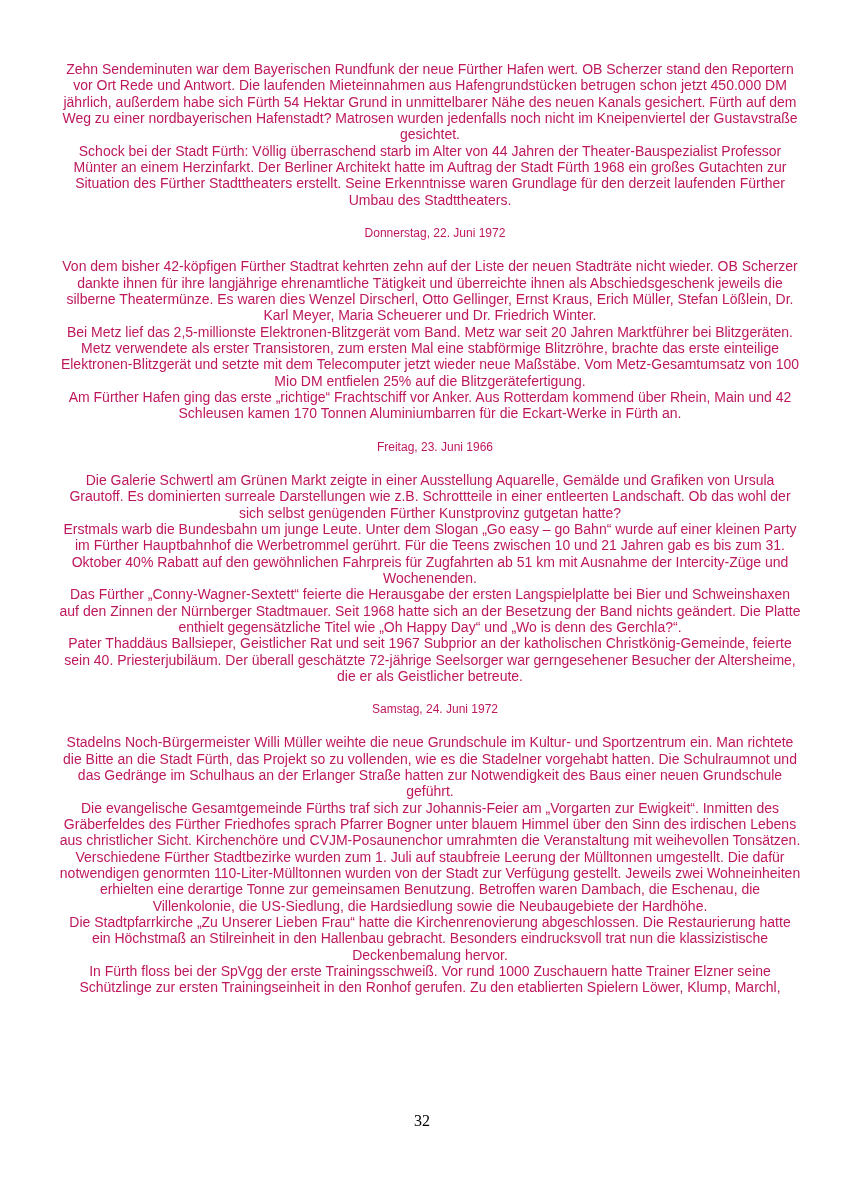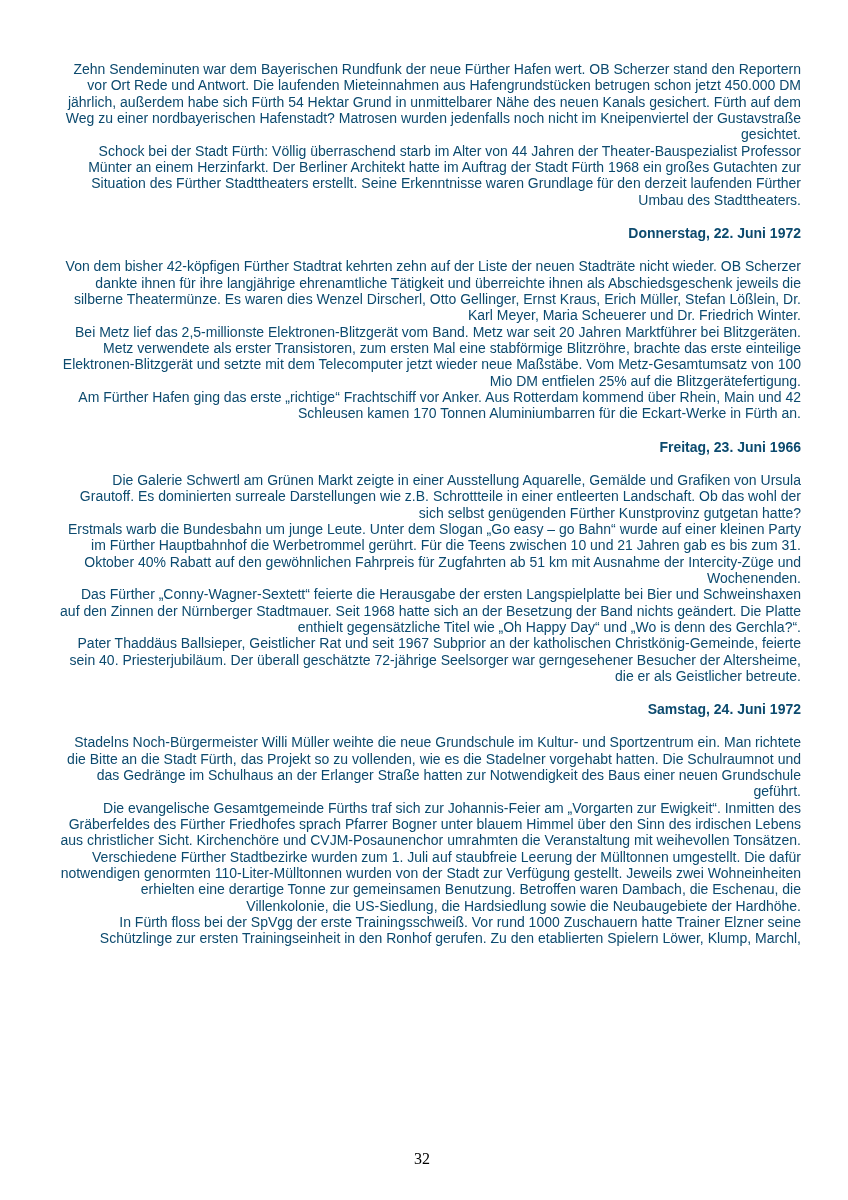--- a/index.html
+++ b/index.html
@@ -20,46 +20,45 @@
     overflow: hidden;
   }
   .content {
     position: absolute;
     left: 59px;
     top: 61px;
     width: 742px;
     font-family: "Liberation Sans", "DejaVu Sans", sans-serif;
     font-size: 14px;
     line-height: 16.33px;
-    color: #0c4a6e;
-    text-align: right;
+    color: #be185d;
+    text-align: center;
   }
   .content p {
     margin: 0;
     padding: 0;
   }
   .content h2 {
     font-family: "Liberation Sans", "DejaVu Sans", sans-serif;
-    font-size: 14px;
+    font-size: 12px;
     line-height: 16.33px;
-    font-weight: bold;
+    font-weight: normal;
     margin: 17px 0 17px 10px;
     padding: 0;
   }
   .page-number {
     position: absolute;
     top: 1112px;
     left: 0;
     width: 844px;
     text-align: center;
     font-family: "Liberation Serif", "DejaVu Serif", serif;
     font-size: 16px;
     line-height: 18px;
     color: #000000;
-    margin-top: 38px;
   }
 </style>
 </head>
 <body>
 
 <div class="page">
   <div class="content">
 
     <p>Zehn Sendeminuten war dem Bayerischen Rundfunk der neue Fürther Hafen wert. OB Scherzer stand den Reportern vor Ort Rede und Antwort. Die laufenden Mieteinnahmen aus Hafengrundstücken betrugen schon jetzt 450.000 DM jährlich, außerdem habe sich Fürth 54 Hektar Grund in unmittelbarer Nähe des neuen Kanals gesichert. Fürth auf dem Weg zu einer nordbayerischen Hafenstadt? Matrosen wurden jedenfalls noch nicht im Kneipenviertel der Gustavstraße gesichtet.</p>
     <p>Schock bei der Stadt Fürth: Völlig überraschend starb im Alter von 44 Jahren der Theater-Bauspezialist Professor Münter an einem Herzinfarkt. Der Berliner Architekt hatte im Auftrag der Stadt Fürth 1968 ein großes Gutachten zur Situation des Fürther Stadttheaters erstellt. Seine Erkenntnisse waren Grundlage für den derzeit laufenden Fürther Umbau des Stadttheaters.</p>
@@ -73,18 +72,19 @@
     <p>Die Galerie Schwertl am Grünen Markt zeigte in einer Ausstellung Aquarelle, Gemälde und Grafiken von Ursula Grautoff. Es dominierten surreale Darstellungen wie z.B. Schrottteile in einer entleerten Landschaft. Ob das wohl der sich selbst genügenden Fürther Kunstprovinz gutgetan hatte?</p>
     <p>Erstmals warb die Bundesbahn um junge Leute. Unter dem Slogan „Go easy – go Bahn“ wurde auf einer kleinen Party im Fürther Hauptbahnhof die Werbetrommel gerührt. Für die Teens zwischen 10 und 21 Jahren gab es bis zum 31. Oktober 40% Rabatt auf den gewöhnlichen Fahrpreis für Zugfahrten ab 51 km mit Ausnahme der Intercity-Züge und Wochenenden.</p>
     <p>Das Fürther „Conny-Wagner-Sextett“ feierte die Herausgabe der ersten Langspielplatte bei Bier und Schweinshaxen auf den Zinnen der Nürnberger Stadtmauer. Seit 1968 hatte sich an der Besetzung der Band nichts geändert. Die Platte enthielt gegensätzliche Titel wie „Oh Happy Day“ und „Wo is denn des Gerchla?“.</p>
     <p>Pater Thaddäus Ballsieper, Geistlicher Rat und seit 1967 Subprior an der katholischen Christkönig-Gemeinde, feierte sein 40. Priesterjubiläum. Der überall geschätzte 72-jährige Seelsorger war gerngesehener Besucher der Altersheime, die er als Geistlicher betreute.</p>
 
     <h2>Samstag, 24. Juni 1972</h2>
     <p>Stadelns Noch-Bürgermeister Willi Müller weihte die neue Grundschule im Kultur- und Sportzentrum ein. Man richtete die Bitte an die Stadt Fürth, das Projekt so zu vollenden, wie es die Stadelner vorgehabt hatten. Die Schulraumnot und das Gedränge im Schulhaus an der Erlanger Straße hatten zur Notwendigkeit des Baus einer neuen Grundschule geführt.</p>
     <p>Die evangelische Gesamtgemeinde Fürths traf sich zur Johannis-Feier am „Vorgarten zur Ewigkeit“. Inmitten des Gräberfeldes des Fürther Friedhofes sprach Pfarrer Bogner unter blauem Himmel über den Sinn des irdischen Lebens aus christlicher Sicht. Kirchenchöre und CVJM-Posaunenchor umrahmten die Veranstaltung mit weihevollen Tonsätzen.</p>
     <p>Verschiedene Fürther Stadtbezirke wurden zum 1. Juli auf staubfreie Leerung der Mülltonnen umgestellt. Die dafür notwendigen genormten 110-Liter-Mülltonnen wurden von der Stadt zur Verfügung gestellt. Jeweils zwei Wohneinheiten erhielten eine derartige Tonne zur gemeinsamen Benutzung. Betroffen waren Dambach, die Eschenau, die Villenkolonie, die US-Siedlung, die Hardsiedlung sowie die Neubaugebiete der Hardhöhe.</p>
 
+    <p>Die Stadtpfarrkirche „Zu Unserer Lieben Frau“ hatte die Kirchenrenovierung abgeschlossen. Die Restaurierung hatte ein Höchstmaß an Stilreinheit in den Hallenbau gebracht. Besonders eindrucksvoll trat nun die klassizistische Deckenbemalung hervor.</p>
     <p>In Fürth floss bei der SpVgg der erste Trainingsschweiß. Vor rund 1000 Zuschauern hatte Trainer Elzner seine Schützlinge zur ersten Trainingseinheit in den Ronhof gerufen. Zu den etablierten Spielern Löwer, Klump, Marchl,</p>
 
   </div>
 
   <div class="page-number">32</div>
 </div>
 
 </body></html>

